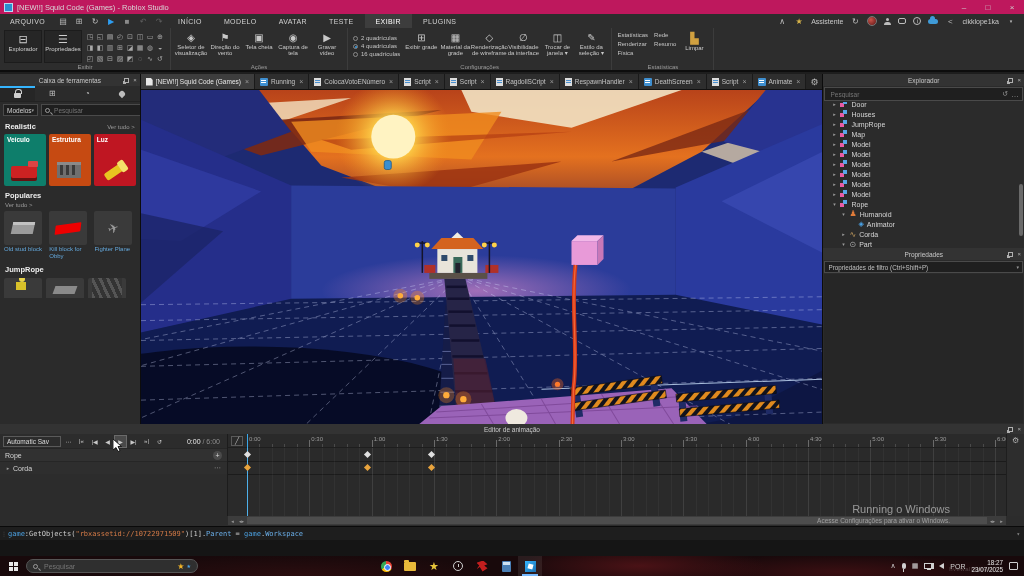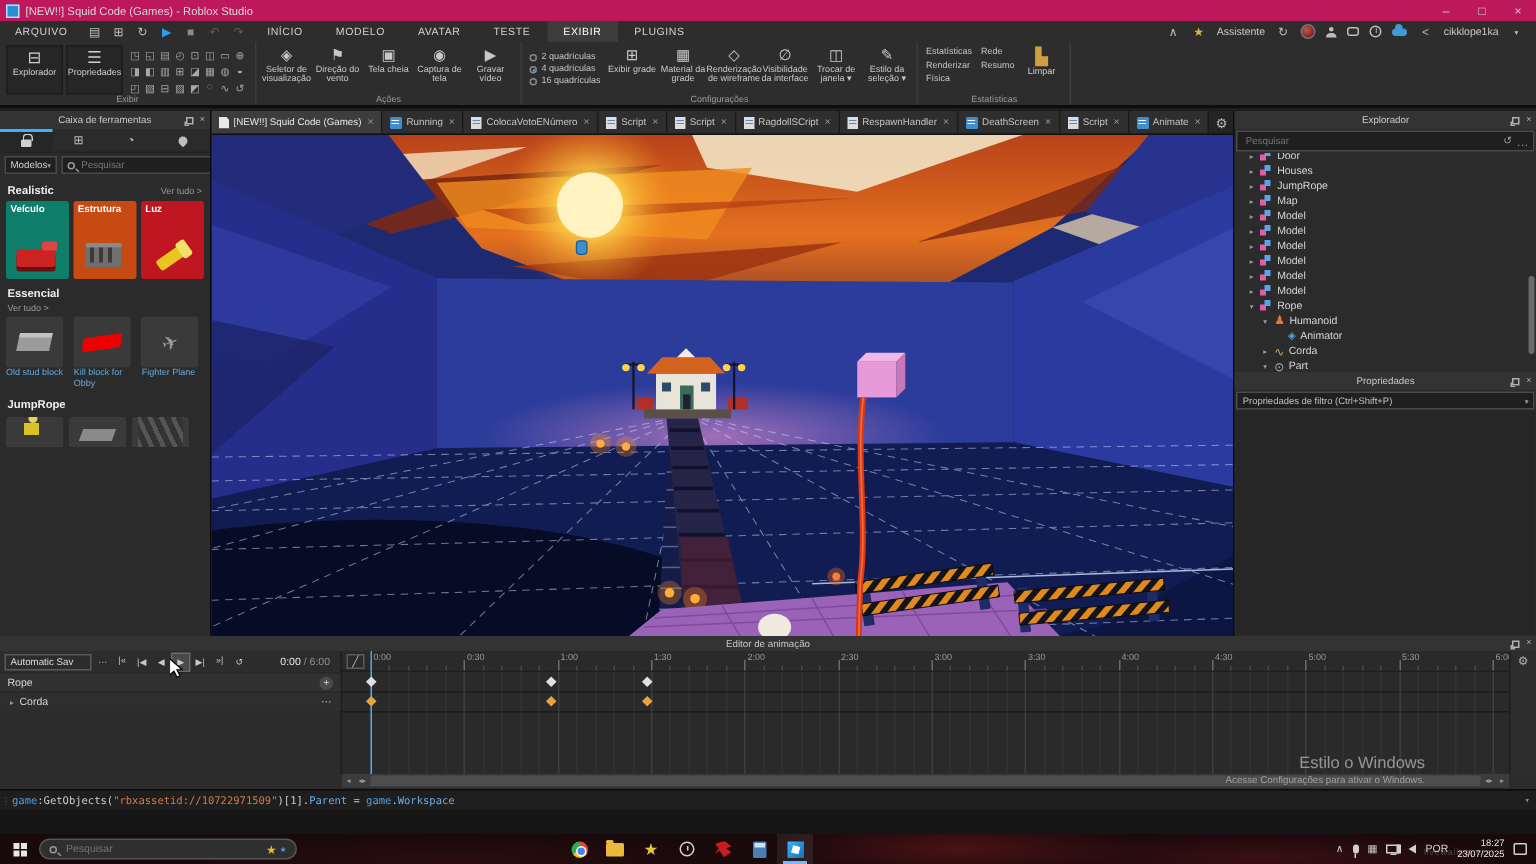--- a/index.html
+++ b/index.html
@@ -427,21 +427,21 @@
           <div class="cat-card" style="background: rgb(198, 74, 18);">
             <span class="cat-label">Estrutura</span>
             <span class="bldg"></span>
           </div>
           <div class="cat-card" style="background: rgb(191, 22, 34);">
             <span class="cat-label">Luz</span>
             <span class="flash"></span>
           </div>
         </div>
       <div class="sec-head" style="padding-bottom:0;">
-        <span class="sec-title">Essencial</span>
+        <span class="sec-title">Populares</span>
       </div>
       <div style="padding:0 5px;"><span class="see-all">Ver tudo &gt;</span></div>
       <div id="pop-items" class="item-grid">
           <div class="tb-item">
             <div class="thumb">
               <span class="blockgray"></span>
             </div>
             <div class="item-label">Old stud block</div>
           </div>
           <div class="tb-item">
@@ -989,21 +989,21 @@
       <span>⚙</span>
     </div>
     <div id="anim-scroll">
       <span class="scr-btn">◂</span>
       <span class="scr-btn">◂▸</span>
       <div id="scr-thumb"></div>
       <span class="scr-btn">◂▸</span>
       <span class="scr-btn">▸</span>
     </div>
     <div id="watermark">
-      <div id="wm1">Estilo o Windows</div>
+      <div id="wm1">Running o Windows</div>
       <div id="wm2">Acesse Configurações para ativar o Windows.</div>
     </div>
   </div>
 
   <div id="commandbar">
     <span id="cb-grip">⋮</span>
     <span id="cb-code"><span class="tok-global">game</span><span class="tok-plain">:GetObjects(</span><span class="tok-string">"rbxassetid://10722971509"</span><span class="tok-plain">)[</span><span class="tok-number">1</span><span class="tok-plain">].</span><span class="tok-property">Parent</span><span class="tok-plain"> = </span><span class="tok-global">game</span><span class="tok-plain">.</span><span class="tok-property">Workspace</span></span>
     <span id="cb-caret">▾</span>
   </div>
   <div id="statusstrip"></div>

